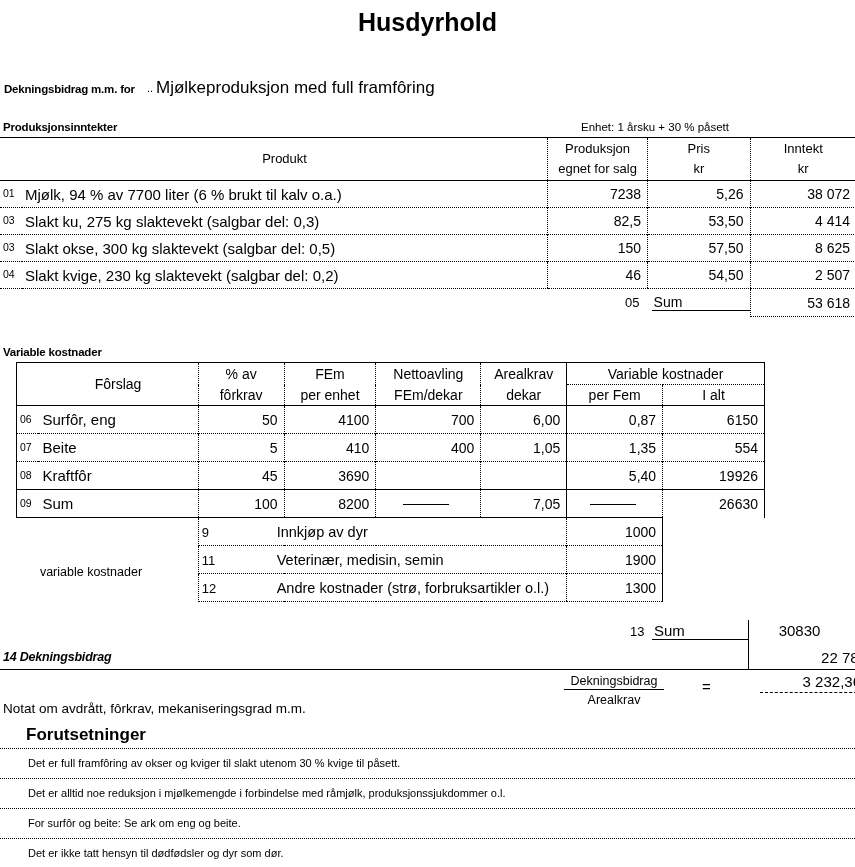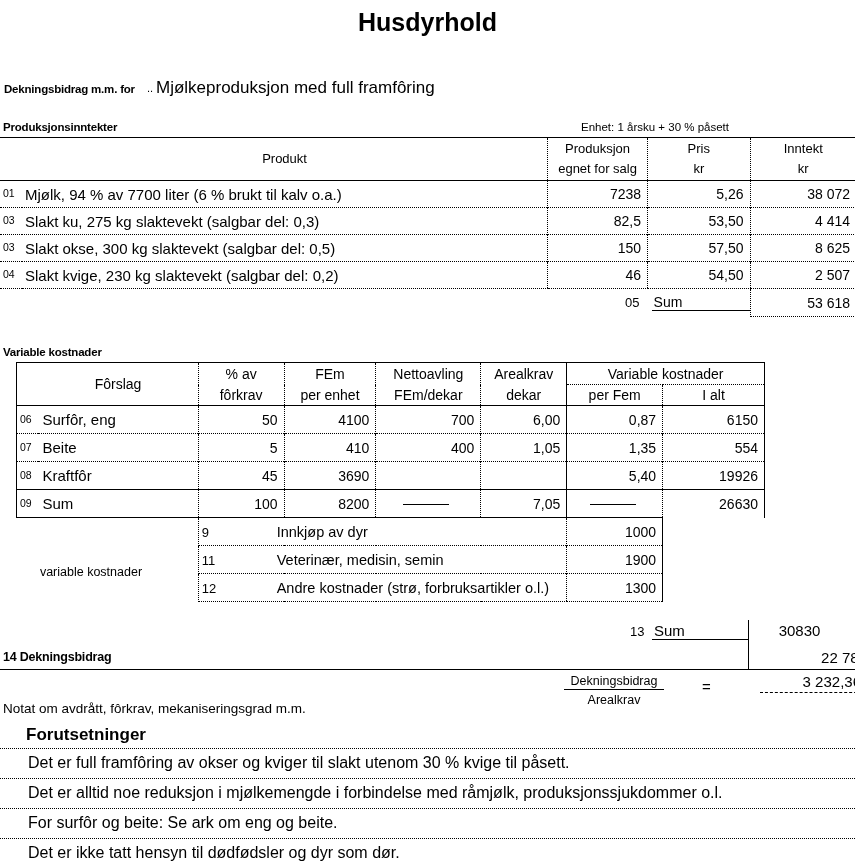--- a/index.html
+++ b/index.html
@@ -133,21 +133,21 @@
   #sum13 .w  { position:absolute; left: 652px; top: 2px; border-bottom: 1.6px solid #000; width: 96px; padding-left: 2px;}
   #sum13 .v  { position:absolute; left: 750px; top: 2px; width: 105px; text-align: center; padding-right: 6px; }
 
   
   #db14 {
     position: absolute;
     top: 648px; left: 0; width: 855px; height: 24px;
   }
   #db14 .lab {
     position: absolute; left: 3px; top: 2px;
-    font-size: 12.5px; font-weight: bold; letter-spacing: -0.2px;
+    font-size: 12.5px; font-weight: bold; letter-spacing: -0.2px; font-style: italic;
   }
   #db14 .rule {
     position: absolute; left: 0px; top: 21px; width: 855px;
     border-bottom: 1.6px solid #000;
   }
   #db14 .vline {
     position: absolute; left: 748px; top: -28px; height: 49px;
     border-left: 1.6px solid #000;
   }
   #db14 .v {
@@ -182,21 +182,21 @@
   }
 
   
   #forut {
     position: absolute; top: 722px; left: 0px; width: 855px;
     border-collapse: collapse;
   }
   #forut td {
     padding: 0 0 0 28px;
     border-bottom: 1.3px dotted #000;
-    font-size: 16px;
+    font-size: 11px;
     height: 30px;
     vertical-align: middle;
   }
   #forut td.head {
     font-size: 17px; font-weight: bold; height: 26px;
     padding-left: 26px;
   }
 </style>
 </head>
 <body>

